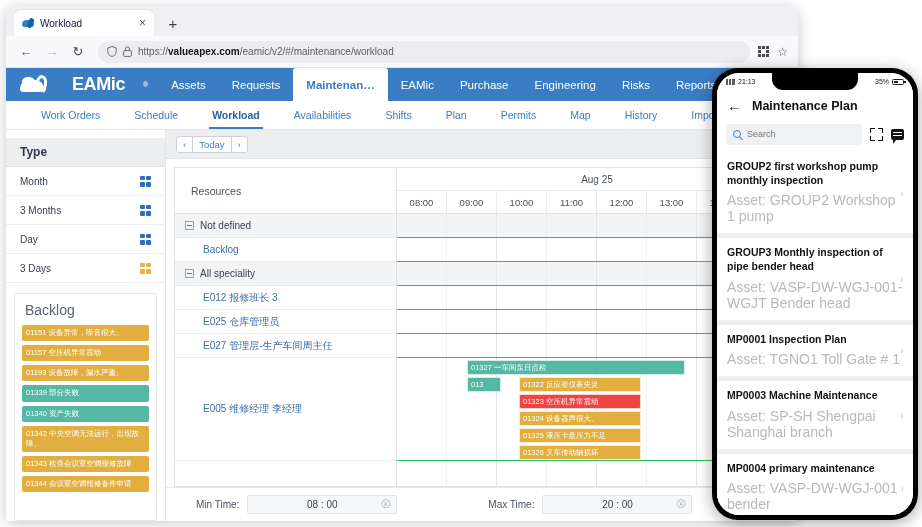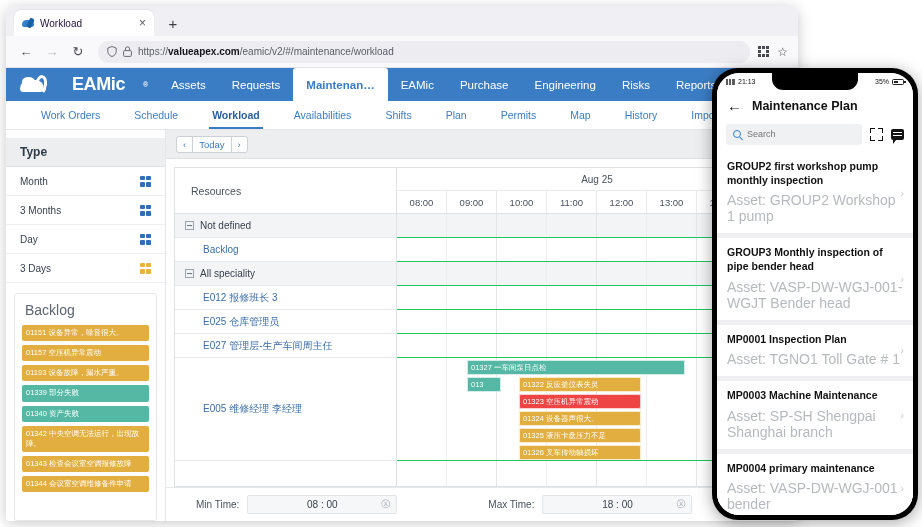--- a/index.html
+++ b/index.html
@@ -574,21 +574,21 @@
 
           <div class="bottombar">
             <span class="bb-label">Min Time:</span>
             <span class="bb-field">
               <span>08 : 00</span>
               <span class="bb-clear">ⓧ</span>
             </span>
             <span style="width:75px"></span>
             <span class="bb-label">Max Time:</span>
             <span class="bb-field">
-              <span>18 : 00</span>
+              <span>20 : 00</span>
               <span class="bb-clear">ⓧ</span>
             </span>
           </div>
         </div>
 
       </div>
     </div>
   </div>
 
   <div class="phone">

